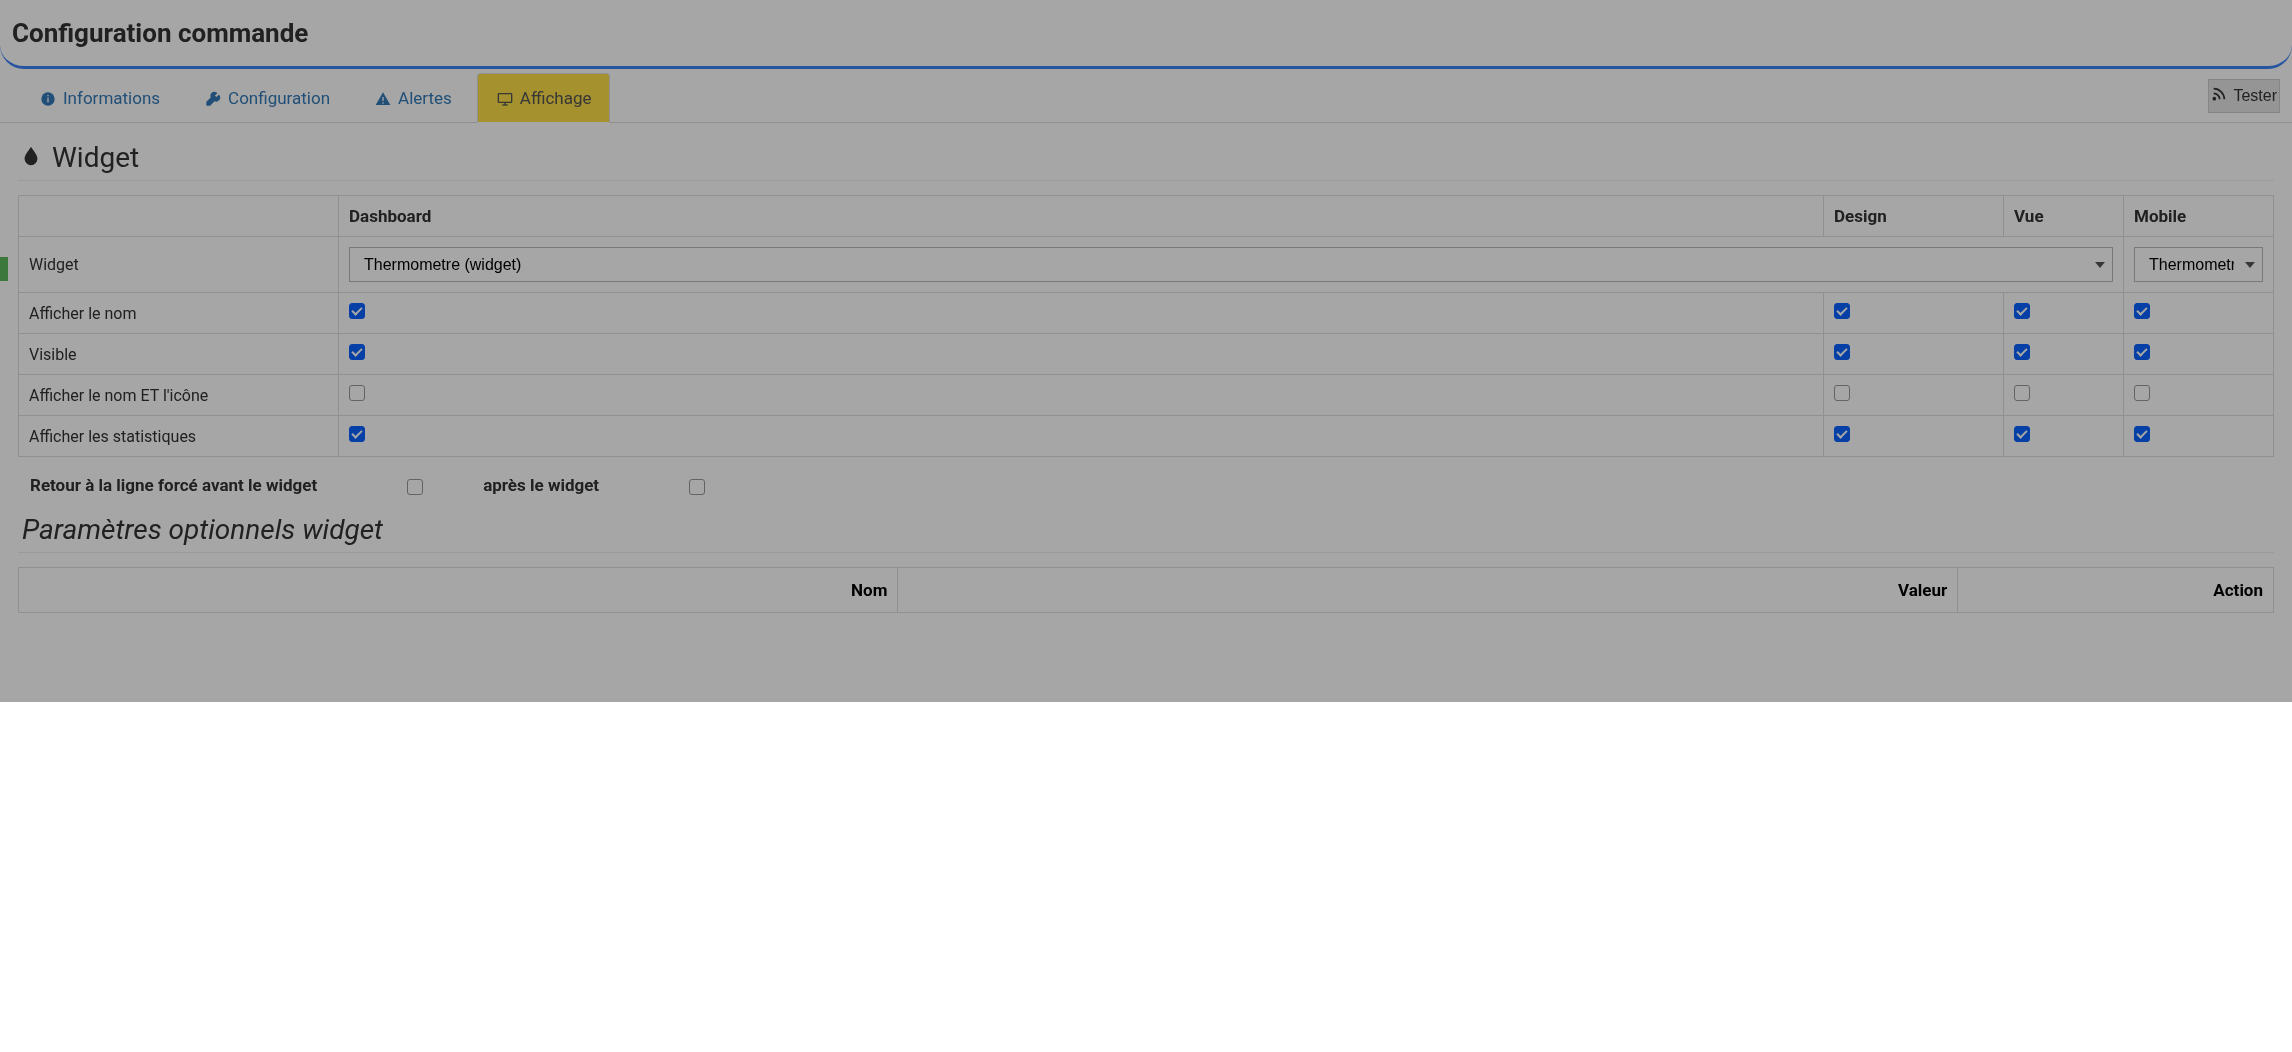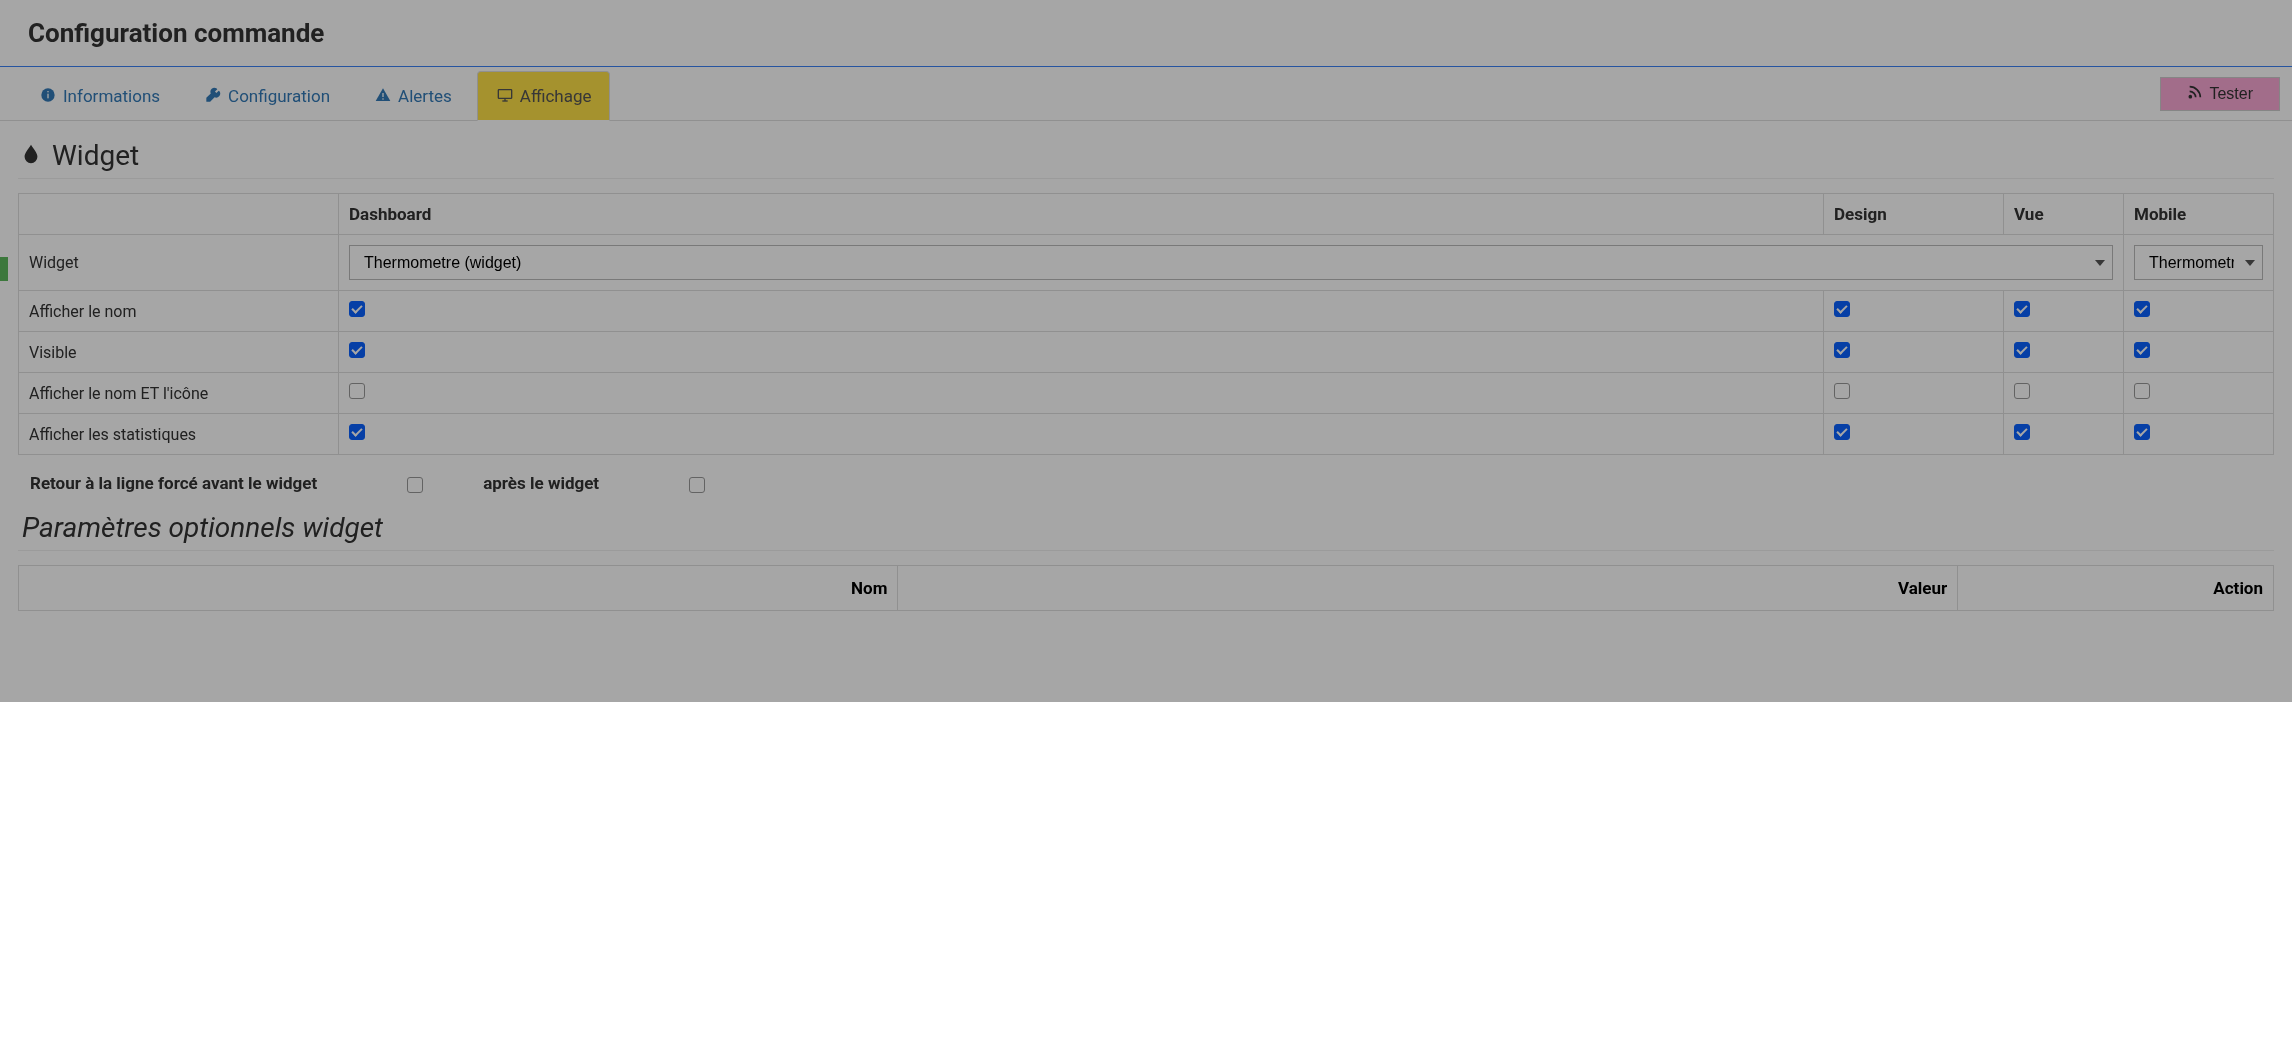--- a/index.html
+++ b/index.html
@@ -15,39 +15,40 @@
       position: relative;
     }
     .overlay {
       position: absolute;
       inset: 0;
       background: rgba(0,0,0,0.35);
       pointer-events: none;
       z-index: 100;
     }
     .header {
-      padding: 18px 28px 18px 28px;
-      border-bottom: 1px solid #3b82f6;
+      padding: 18px 28px 18px 12px;
+      border-bottom: 3px solid #3b82f6;
+      border-radius: 24px;
     }
     .header h1 {
       font-size: 26px;
       font-weight: 700;
       color: #333;
     }
     .tabbar {
       display: flex;
       align-items: center;
       border-bottom: 1px solid #ddd;
       padding: 0 20px;
       margin-top: 4px;
       position: relative;
     }
     .tab {
       display: flex;
-      align-items: flex-start;
+      align-items: flex-end;
       gap: 6px;
       padding: 14px 18px 14px 18px;
       color: #337ab7;
       font-size: 17px;
       cursor: pointer;
       border: 1px solid transparent;
       border-bottom: none;
       margin-right: 6px;
     }
     .tab.active {
@@ -60,22 +61,22 @@
     }
     .tab .ticon { display:inline-flex; align-items:center; justify-content:center; width:18px; height:18px; }
     .tester-btn {
       position: absolute;
       right: 12px;
       top: 6px;
       display: flex;
       align-items: center;
       gap: 6px;
       border: 1px solid #ccc;
-      padding: 6px 26px;
-      background: #f9a8d4;
+      padding: 6px 2px;
+      background: #e5e5e5;
       font-size: 16px;
       color: #333;
       cursor: pointer;
     }
     .content {
       padding: 10px 18px 0 18px;
     }
     .section-title {
       font-size: 28px;
       font-weight: 400;

